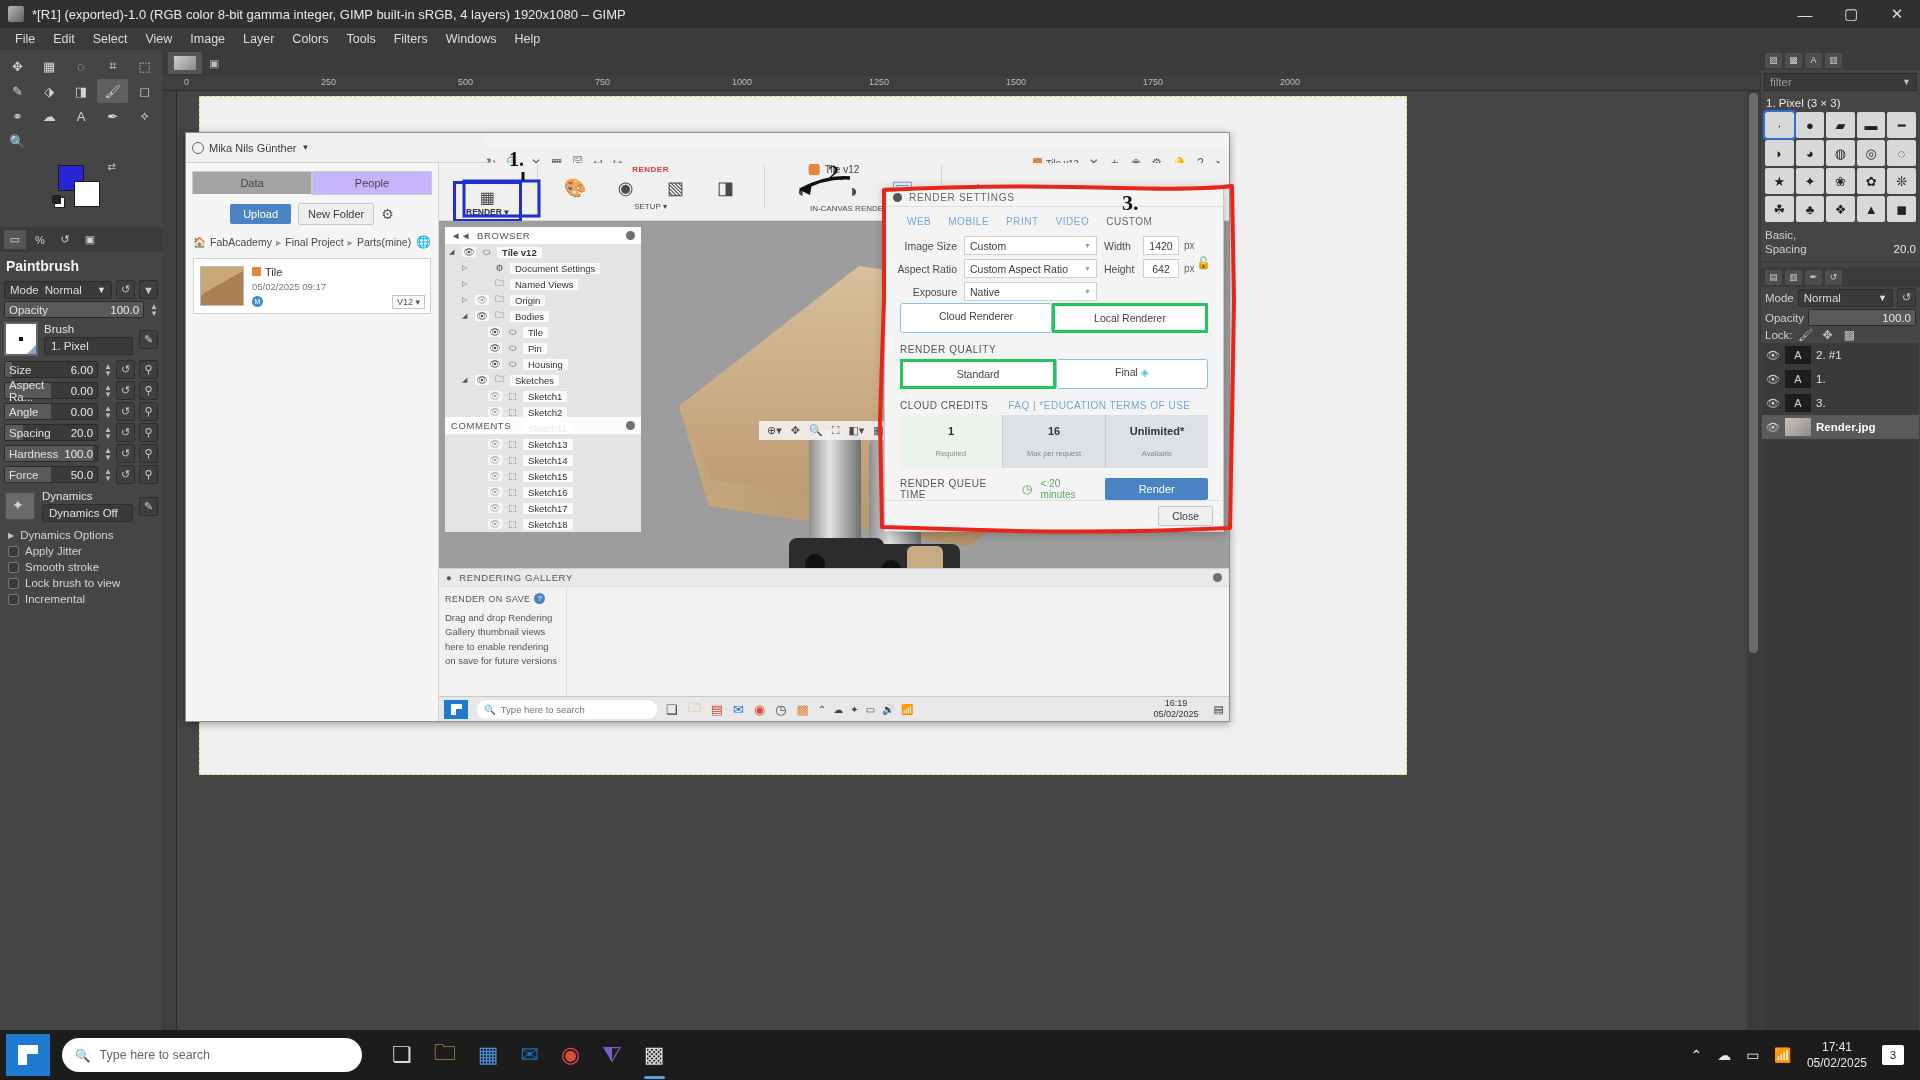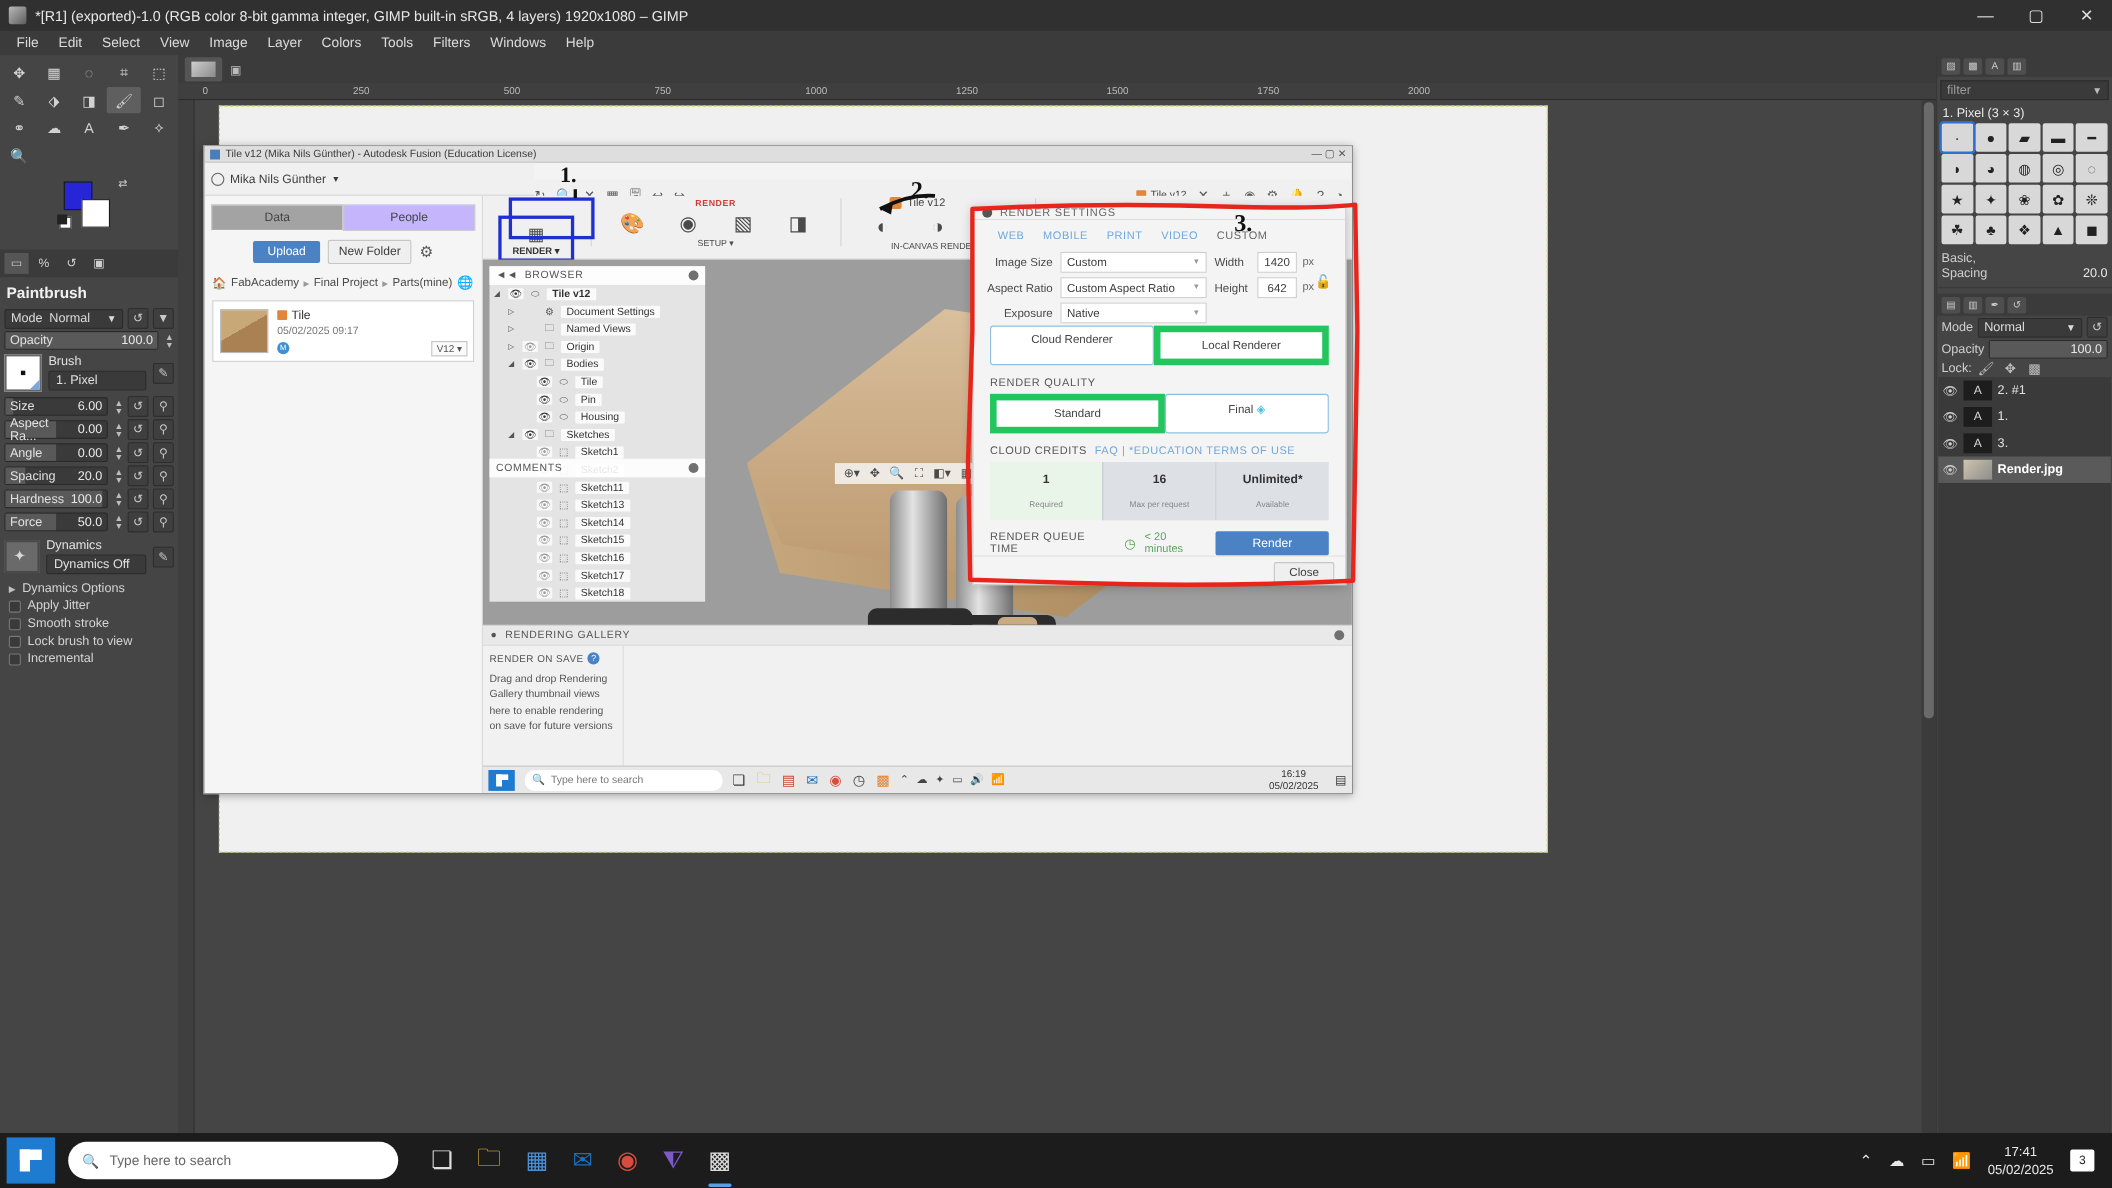--- a/index.html
+++ b/index.html
@@ -329,24 +329,24 @@
   .rs-wh .wl { font-size: 10.5px; color: #4a4a4a; width: 34px; }
   .rs-num { width: 36px; height: 19px; background: #fff; border: 1px solid #cfcfcf;
     text-align: center; font-size: 10.5px; color: #3c3c3c;
     display: flex; align-items: center; justify-content: center; }
   .rs-px { font-size: 10px; color: #666; }
   .rs-lock { position: absolute; right: 12px; font-size: 12px; color: #777; }
   .rs-sect { font-size: 10px; color: #555; letter-spacing: .6px;
     padding: 11px 0 4px 15px; }
   .seg { display: flex; margin: 0 15px; }
   .seg div { flex: 1; text-align: center; padding: 6px 0; font-size: 10.5px;
-    background: #fff; border: 6px solid #22c55e; color: #444; }
+    background: #fff; border: 3px solid #22c55e; color: #444; }
   .seg div.on { border: 1px solid #8cc1de; border-radius: 3px; position: relative;
     z-index: 1; }
-  .credits-hdr { display: flex; align-items: baseline; gap: 7px;
+  .credits-hdr { display: flex; align-items: baseline; gap: 20px;
     padding: 11px 0 4px 15px; font-size: 10px; letter-spacing: .5px; }
   .credits-hdr .t { color: #555; }
   .credits-hdr .lk { color: #6fa8dc; }
   .credits { display: flex; margin: 0 15px; }
   .credits div { flex: 1; text-align: center; padding: 5px 0; }
   .credits .c1 { background: #eaf5ea; }
   .credits .c2, .credits .c3 { background: #dde1e6; }
   .credits .c2 { border-left: 1px solid #c6cbd1; border-right: 1px solid #c6cbd1; }
   .credits .big { font-size: 11px; font-weight: bold; color: #333; }
   .credits .sm { font-size: 7.5px; color: #888; margin-top: 2px; }
@@ -726,25 +726,20 @@
       <i>⌃</i>
       <i>⌄</i>
       <i>⚓</i>
       <i>▤</i>
       <i>🗑</i>
     </div>
   </div>
 </div>
 
 <div class="fusion">
-  <div class="f-title">
-    <div class="fi"></div>
-    <span>Tile v12 (Mika Nils Günther) - Autodesk Fusion (Education License)</span>
-    <span style="margin-left:auto;color:#555">— ▢ ✕</span>
-  </div>
 
   <div style="display:flex;position:relative">
     <div class="f-toolbar" style="width:300px">
       <div class="f-user">
         <span class="av"></span>
         <span>Mika Nils Günther</span>
         <span style="font-size:8px">▼</span>
       </div>
     </div>
     <div class="f-tabstrip">

